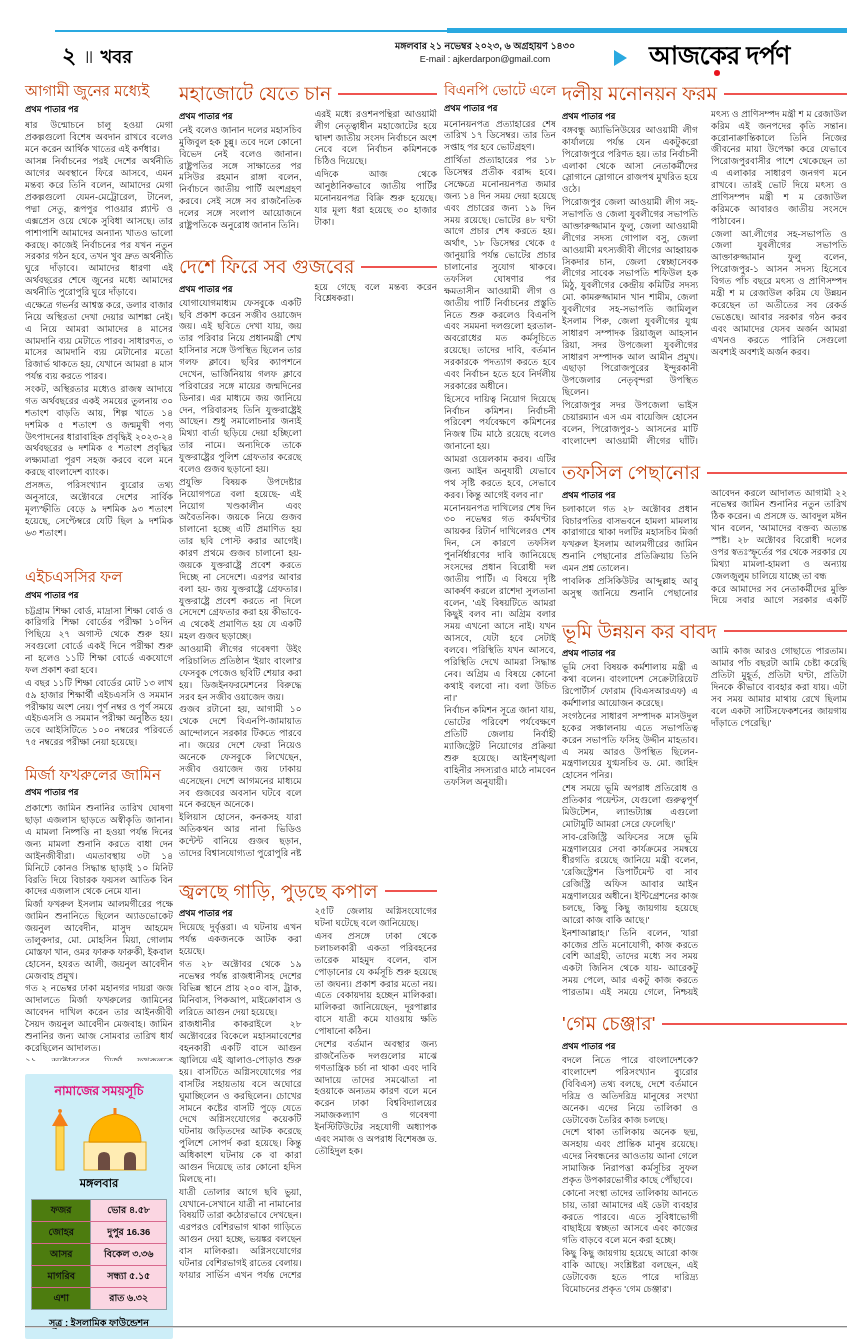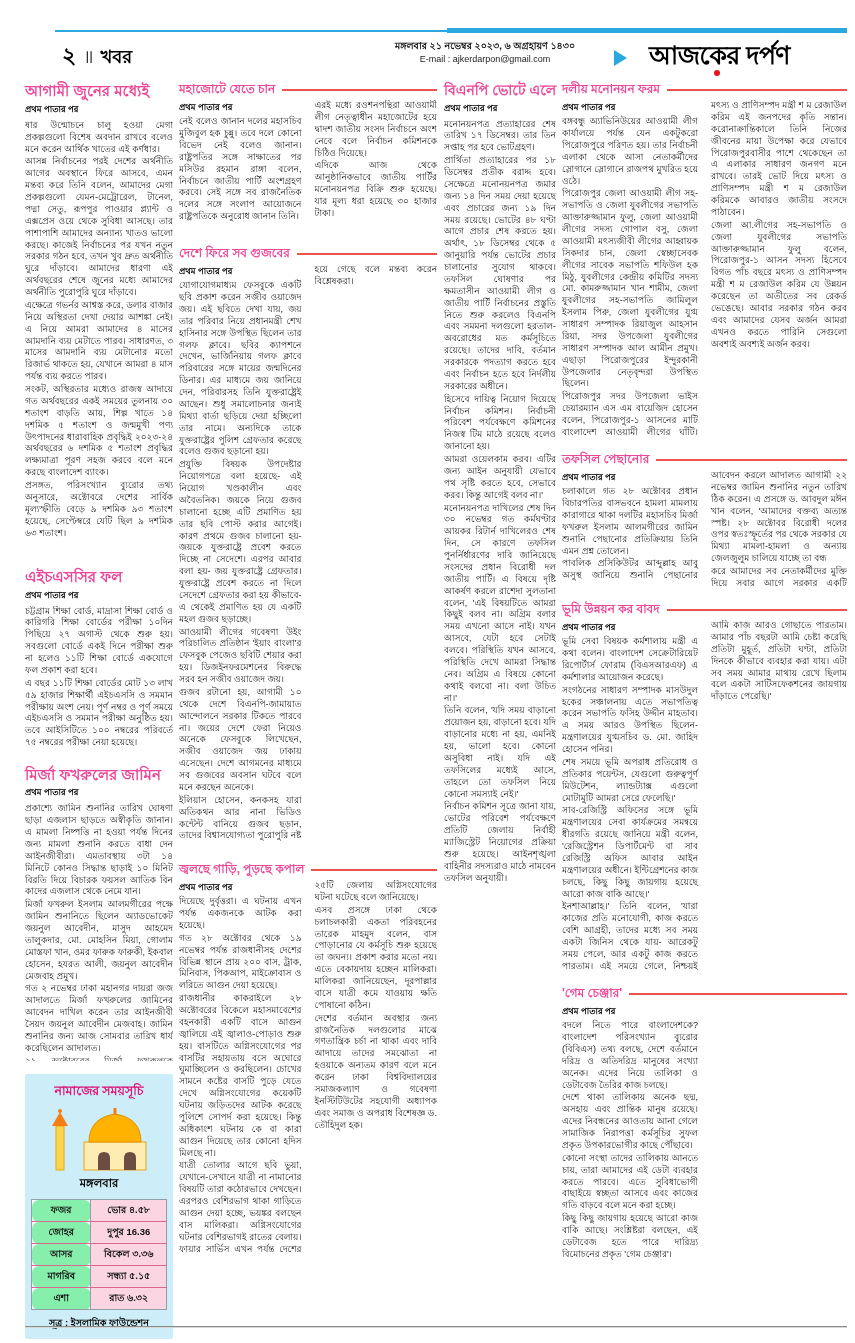--- a/index.html
+++ b/index.html
@@ -19,24 +19,24 @@
   .mast-tri{width:0;height:0;border-top:8px solid transparent;border-bottom:8px solid transparent;
             border-left:13px solid #2aa9e0;}
   .mast-text{position:relative;font-size:25px;font-weight:800;letter-spacing:-0.5px;color:#000;white-space:nowrap;}
   .mast-dot{position:absolute;left:46%;bottom:3px;width:6px;height:6px;border-radius:50%;background:#e8131d;}
   
   .region{position:absolute;top:82px;}
   .col1{left:25px;width:148px;}
   .regB{left:179px;width:258px;}
   .col4{left:444px;width:112px;}
   .regD{left:562px;width:285px;}
-  h2.hl{margin:0;font-weight:700;color:#ec4899;line-height:1.25;white-space:nowrap;}
+  h2.hl{margin:0;font-weight:400;color:#c2410c;line-height:1.25;white-space:nowrap;}
   .col1 h2.hl{font-size:15px;}
   .col4 h2.hl{font-size:14px;}
-  .regB h2.hl,.regD h2.hl{font-size:12px;text-align:right;}
+  .regB h2.hl,.regD h2.hl{font-size:19px;text-align:right;}
   .hl-row{display:flex;align-items:center;gap:7px;margin-bottom:3px;}
   .hl-rule{flex:1;height:2px;background:#ef5350;}
   .kicker{font-size:8.5px;font-weight:700;margin:2px 0 3px 0;color:#000;}
   .body{font-size:9px;line-height:1.32;text-align:justify;overflow:hidden;color:#181818;}
   .body p{margin:0 0 1px 0;}
   .cols2{column-count:2;column-gap:13px;column-fill:auto;}
   
   .bA{height:440px;} .bB{height:152px;} .bC{height:258px;}
   .bD{height:140px;} .bE{height:588px;} .bF{height:394px;}
   .bG{height:1182px;}
@@ -44,21 +44,21 @@
   .mt6{margin-top:6px;} .mt8{margin-top:8px;} .mt10{margin-top:10px;}
   
   .prayer{margin-top:13px;width:148px;background:#cdeef8;border-radius:2px;padding:7px 6px 8px 6px;box-sizing:border-box;}
   .prayer-title{font-size:12.5px;font-weight:800;color:#e0157a;text-align:center;margin:1px 0 4px 0;font-family:Liberation Serif, serif;}
   .mosque{display:block;margin:0 auto;}
   .prayer-day{font-size:11.5px;font-weight:800;color:#000;text-align:center;margin:3px 0 5px 0;}
   table.ptab{width:100%;border-collapse:collapse;background:#fff;}
   table.ptab td{border:1px solid #8fa0a8;border-bottom:1px solid #d8688e;font-size:9.5px;font-weight:700;
                 color:#111;text-align:center;padding:3px 2px;}
   table.ptab tr:last-child td{border-bottom:1px solid #8fa0a8;}
-  td.pn{background:#86efac;width:44%;border-radius:7px;}
+  td.pn{background:#4d7c0f;width:44%;}
   td.pt{background:#fbd6e2;}
   .prayer-src{font-size:9.5px;font-weight:800;color:#000;text-align:center;margin-top:6px;}
   
   .footer-rule{position:absolute;left:25px;top:1326px;width:822px;height:1px;background:#8a8a8a;
                border-bottom:1px solid #d6d6d6;}
 </style>
 </head>
 <body>
 
 <div class="page">
@@ -206,21 +206,20 @@
   <div class="region col4">
     <section>
       <h2 class="hl">বিএনপি ভোটে এলে</h2>
       <div class="kicker">প্রথম পাতার পর</div>
       <div class="body bG">
         <p>মনোনয়নপত্র প্রত্যাহারের শেষ তারিখ ১৭ ডিসেম্বর। তার তিন সপ্তাহ পর হবে ভোটগ্রহণ।</p>
         <p>প্রার্থিতা প্রত্যাহারের পর ১৮ ডিসেম্বর প্রতীক বরাদ্দ হবে। সেক্ষেত্রে মনোনয়নপত্র জমার জন্য ১৪ দিন সময় দেয়া হয়েছে এবং প্রচারের জন্য ১৯ দিন সময় রয়েছে। ভোটের ৪৮ ঘণ্টা আগে প্রচার শেষ করতে হয়। অর্থাৎ, ১৮ ডিসেম্বর থেকে ৫ জানুয়ারি পর্যন্ত ভোটের প্রচার চালানোর সুযোগ থাকবে। তফসিল ঘোষণার পর ক্ষমতাসীন আওয়ামী লীগ ও জাতীয় পার্টি নির্বাচনের প্রস্তুতি নিতে শুরু করলেও বিএনপি এবং সমমনা দলগুলো হরতাল-অবরোধের মত কর্মসূচিতে রয়েছে। তাদের দাবি, বর্তমান সরকারকে পদত্যাগ করতে হবে এবং নির্বাচন হতে হবে নির্দলীয় সরকারের অধীনে।</p>
         <p>হিসেবে দায়িত্ব নিয়োগ দিয়েছে নির্বাচন কমিশন। নির্বাচনী পরিবেশ পর্যবেক্ষণে কমিশনের নিজস্ব টিম মাঠে রয়েছে বলেও জানানো হয়।</p>
         <p>আমরা ওয়েলকাম করব। এটির জন্য আইন অনুযায়ী যেভাবে পথ সৃষ্টি করতে হবে, সেভাবে করব। কিন্তু আগেই বলব না।'</p>
         <p>মনোনয়নপত্র দাখিলের শেষ দিন ৩০ নভেম্বর গত কর্মঘণ্টার আয়কর রিটার্ন দাখিলেরও শেষ দিন, সে কারণে তফসিল পুনর্নির্ধারণের দাবি জানিয়েছে সংসদের প্রধান বিরোধী দল জাতীয় পার্টি। এ বিষয়ে দৃষ্টি আকর্ষণ করলে রাশেদা সুলতানা বলেন, 'এই বিষয়টিতে আমরা কিছুই বলব না। অগ্রিম বলার সময় এখনো আসে নাই। যখন আসবে, যেটা হবে সেটাই বলবে। পরিস্থিতি যখন আসবে, পরিস্থিতি দেখে আমরা সিদ্ধান্ত নেব। অগ্রিম এ বিষয়ে কোনো কথাই বলবো না। বলা উচিত না।'</p>
-        <p>তিনি বলেন, 'যদি সময় বাড়ানো প্রয়োজন হয়, বাড়ানো হবে। যদি বাড়ানোর মধ্যে না হয়, এমনিই হয়, ভালো হবে। কোনো অসুবিধা নাই। যদি এই তফসিলের মধ্যেই আসে, তাহলে তো তফসিল নিয়ে কোনো সমস্যাই নেই।'</p>
         <p>নির্বাচন কমিশন সূত্রে জানা যায়, ভোটের পরিবেশ পর্যবেক্ষণে প্রতিটি জেলায় নির্বাহী ম্যাজিস্ট্রেট নিয়োগের প্রক্রিয়া শুরু হয়েছে। আইনশৃঙ্খলা বাহিনীর সদস্যরাও মাঠে নামবেন তফসিল অনুযায়ী।</p>
       </div>
     </section>
   </div>
 
   <div class="region regD">
     <section>
       <div class="hl-row">
         <h2 class="hl">দলীয় মনোনয়ন ফরম</h2>
         <span class="hl-rule"></span>

